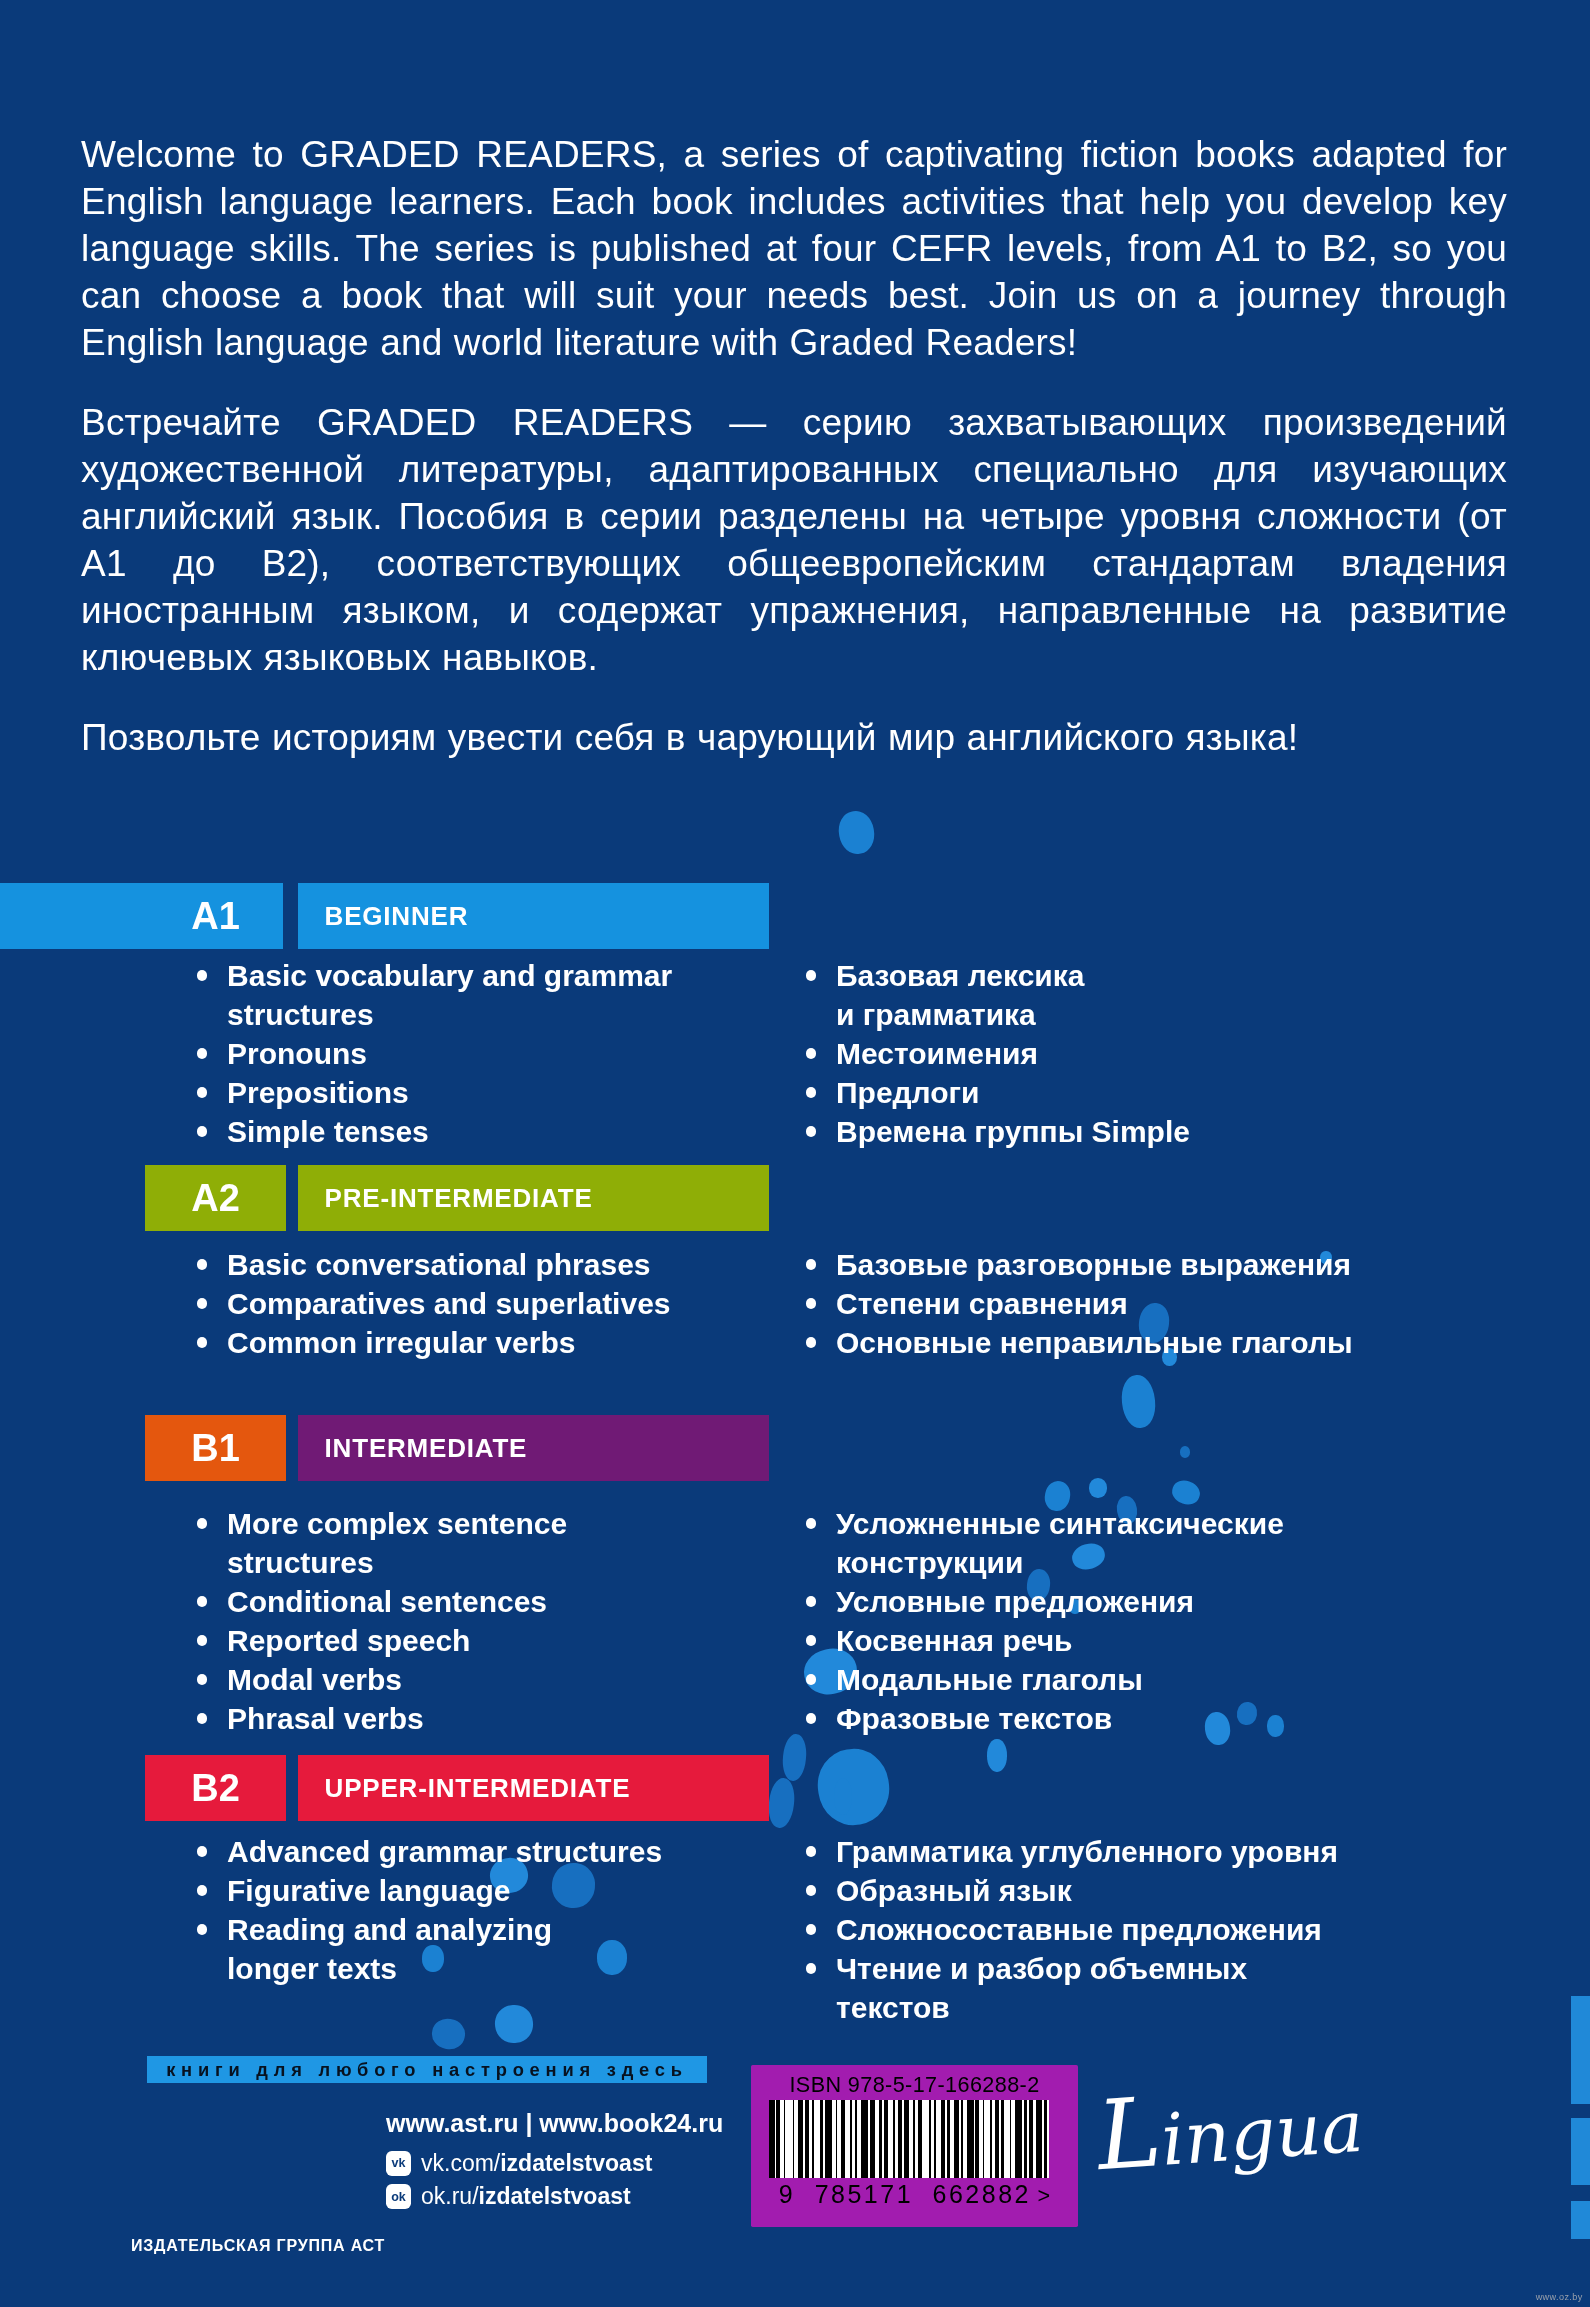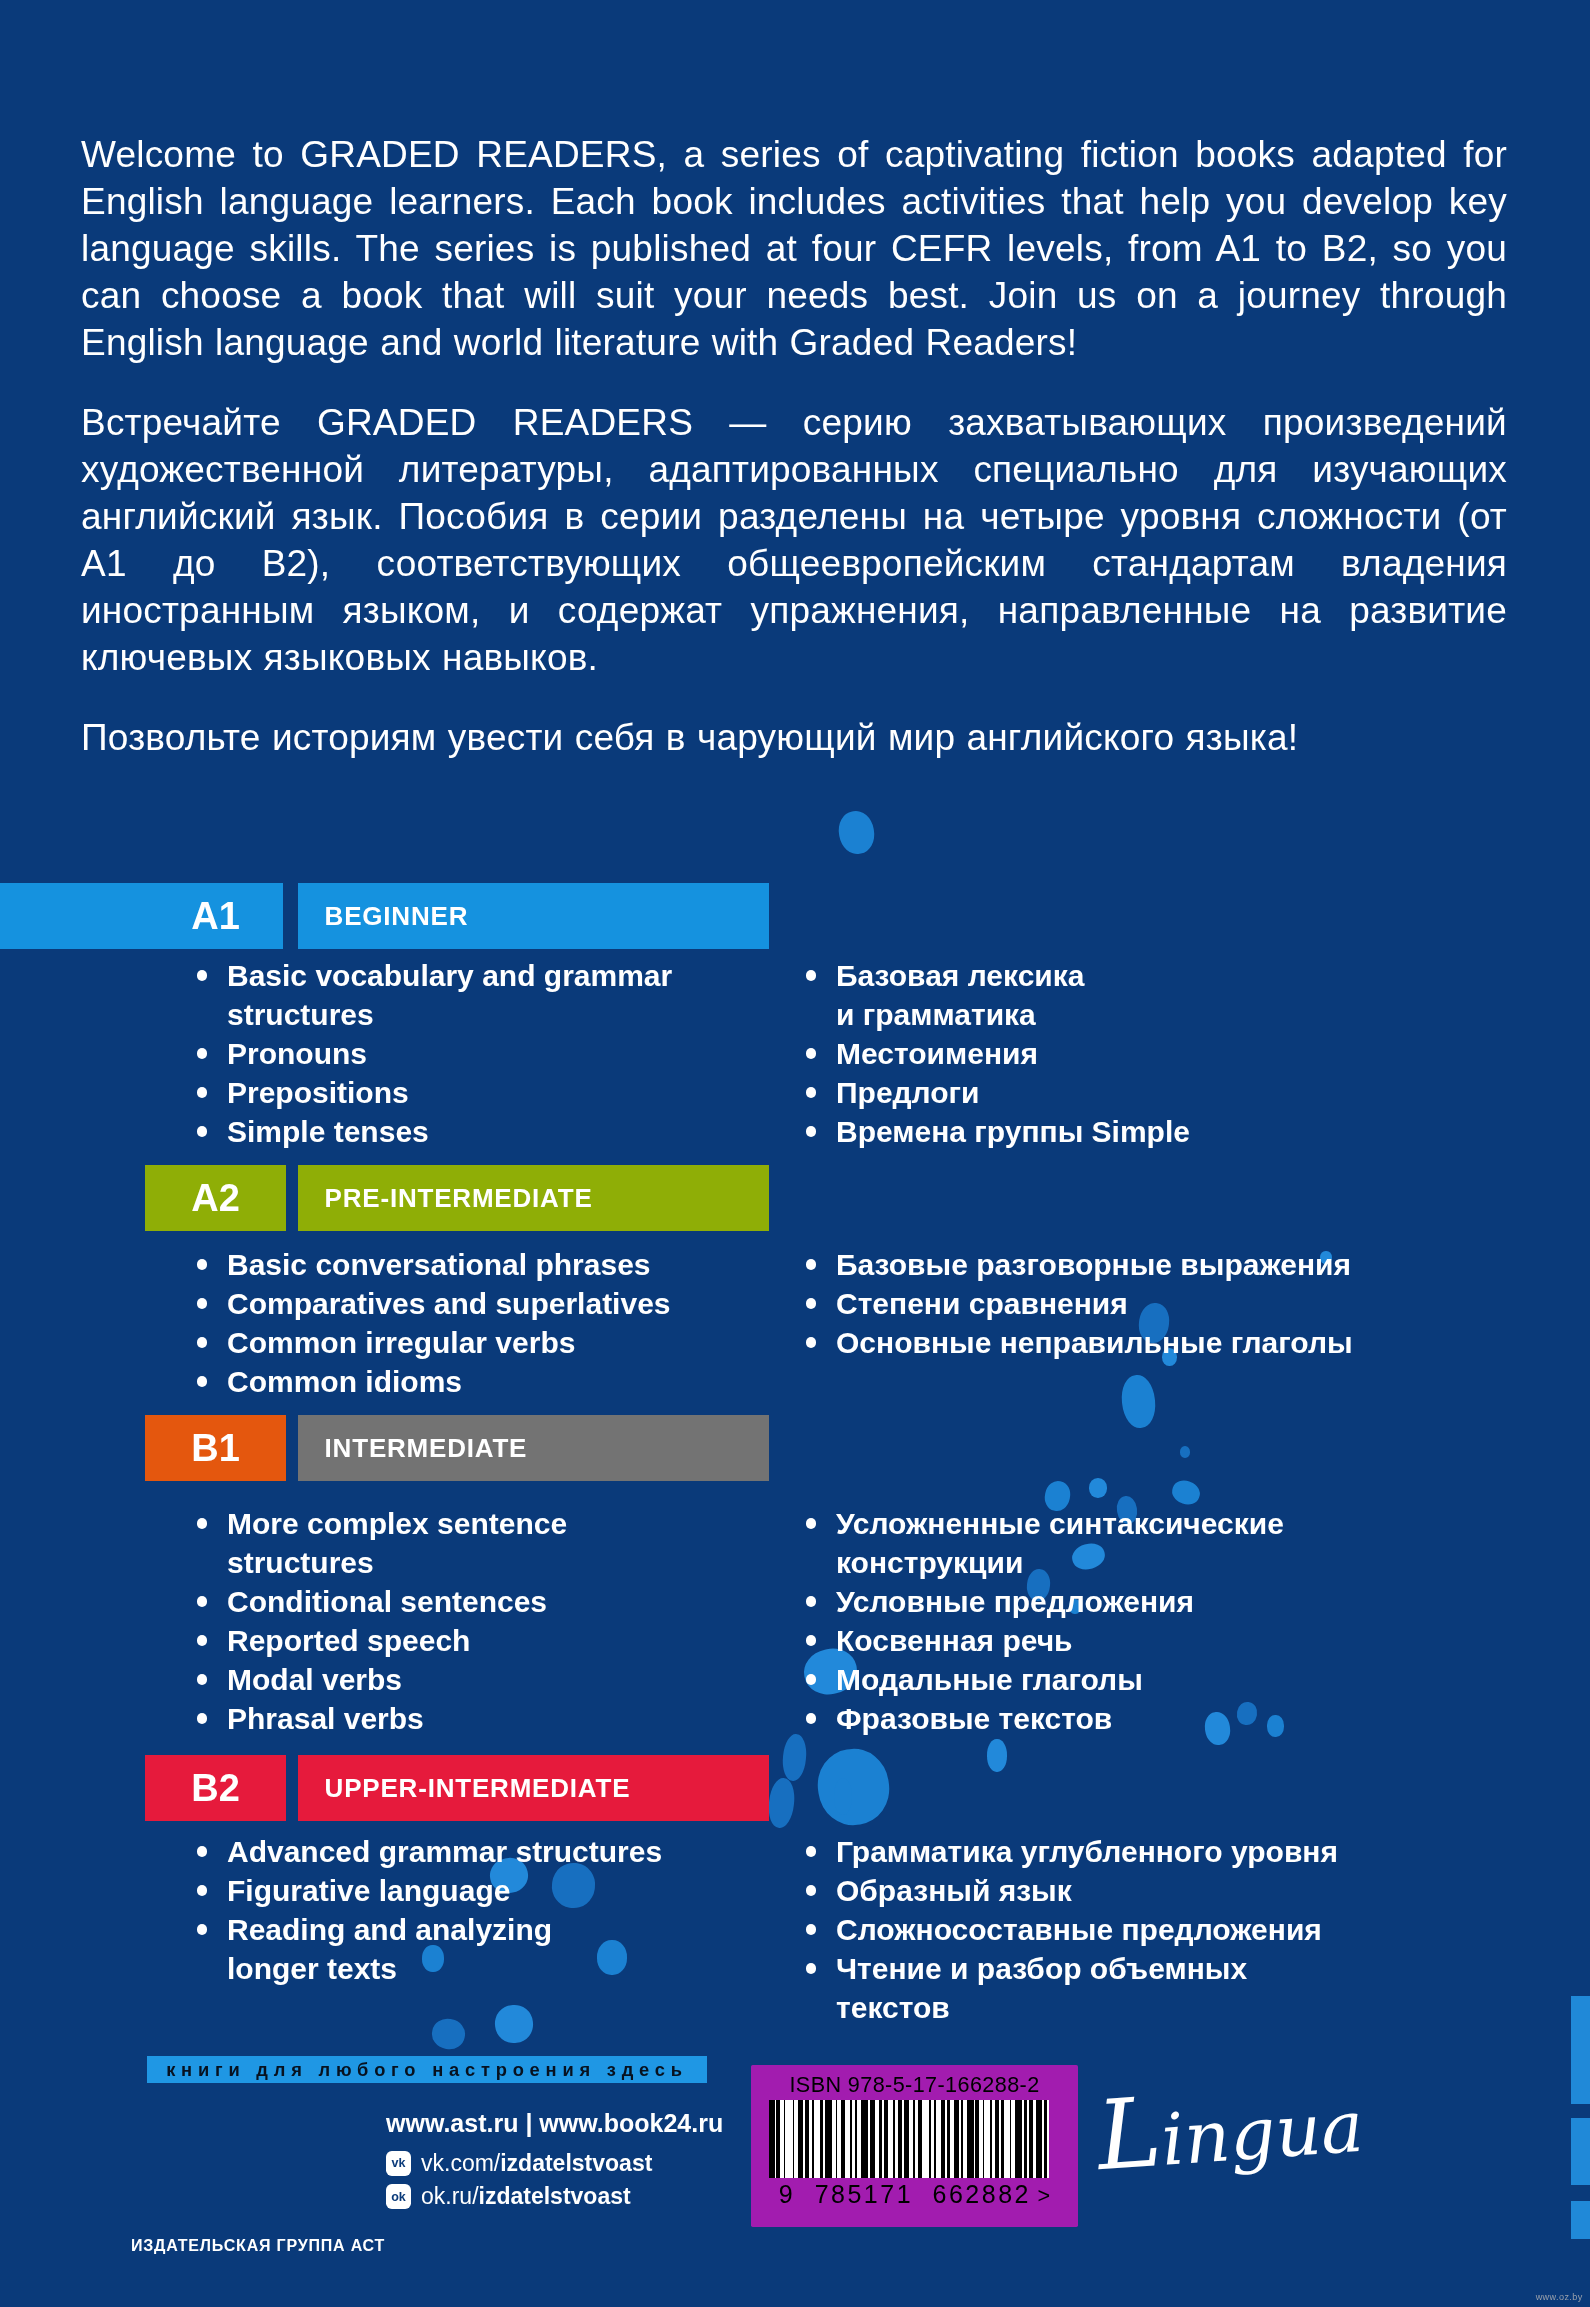--- a/index.html
+++ b/index.html
@@ -161,31 +161,30 @@
         <div class="code-box" style="left: 145px; width: 141px; background: rgb(143, 174, 6);"></div>
         <div class="code-label">A2</div>
         <div class="name-bar" style="background: rgb(143, 174, 6);">
           <span>PRE-INTERMEDIATE</span>
         </div>
       </div>
       <ul class="skills en" style="top: 1245px; position: absolute;">
         <li>Basic conversational phrases</li>
         <li>Comparatives and superlatives</li>
         <li>Common irregular verbs</li>
-        <li>Common idioms</li>
       </ul>
       <ul class="skills ru" style="top: 1245px; position: absolute;">
         <li>Базовые разговорные выражения</li>
         <li>Степени сравнения</li>
         <li>Основные неправильные глаголы</li>
       </ul>
       <div class="level-head" style="top: 1415px;">
         <div class="code-box" style="left: 145px; width: 141px; background: rgb(228, 87, 14);"></div>
         <div class="code-label">B1</div>
-        <div class="name-bar" style="background: #737373;">
+        <div class="name-bar" style="background: #701a75;">
           <span>INTERMEDIATE</span>
         </div>
       </div>
       <ul class="skills en" style="top: 1504px; position: absolute;">
         <li>More complex sentence
 structures</li>
         <li>Conditional sentences</li>
         <li>Reported speech</li>
         <li>Modal verbs</li>
         <li>Phrasal verbs</li>

